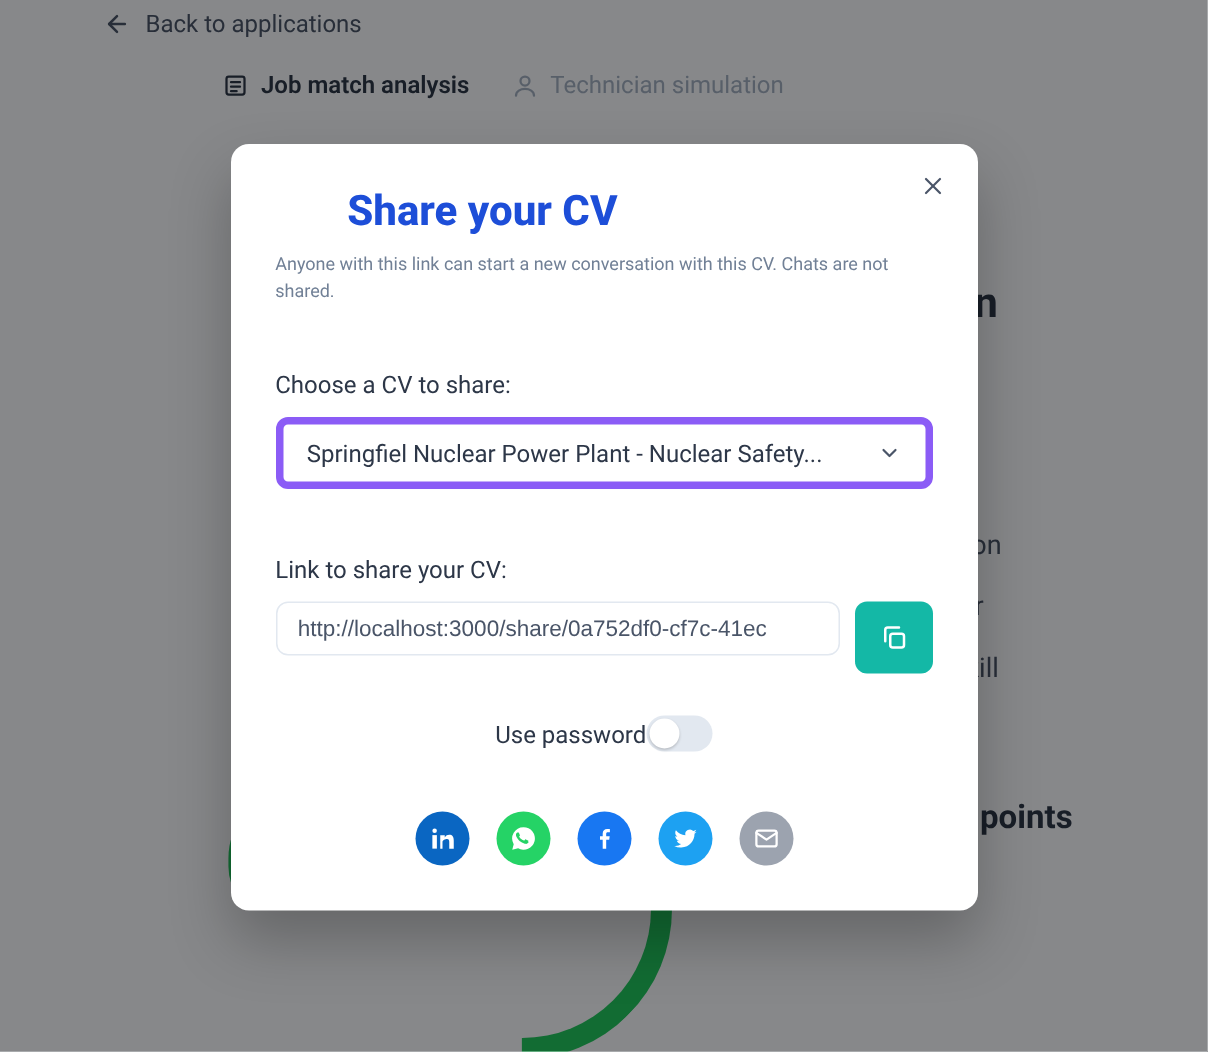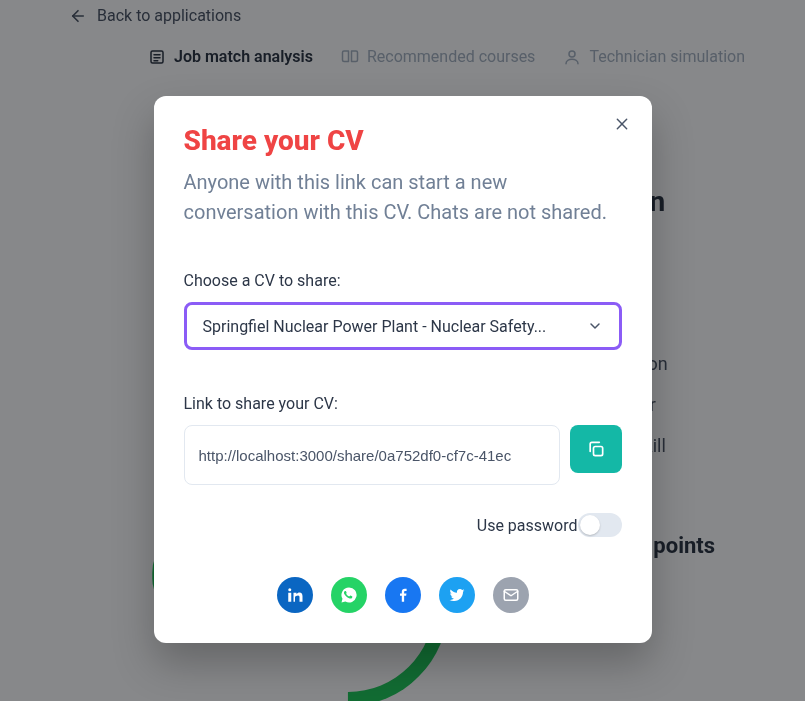--- a/index.html
+++ b/index.html
@@ -21,29 +21,29 @@
   .score-wrap { position:absolute; left:148px; top:450px; }
   .score { font-size: 96px; font-weight: 800; color: #22c55e; }
   .arc { position:absolute; left:100px; top:-10px; width:200px; height:200px; border: 14px solid #22c55e; border-left-color: transparent; border-top-color: transparent; border-radius: 50%; transform: rotate(-45deg); }
 
   .neg-row { display:flex; align-items:center; gap:10px; padding: 36px 0 0 380px; font-size:22px; font-weight:700; }
   .neg-arrow { color:#ef4444; font-size:22px; }
 
   
   .overlay { position:absolute; inset:0; background: rgba(0,0,0,0.45); display:flex; align-items:flex-start; justify-content:center; }
   .modal { width: 498px; background: #fff; border-radius: 12px; margin-top: 96px; padding: 28px 30px 30px 30px; position: relative; box-shadow: 0 20px 40px rgba(0,0,0,0.25); }
-  .modal h2 { font-size: 28px; font-weight: 800; color: #ef4444; }
+  .modal h2 { font-size: 28px; font-weight: 800; color: #1d4ed8; margin-left: 48px; }
   .modal .close { position:absolute; top:16px; right:18px; width:24px; height:24px; display:flex; align-items:center; justify-content:center; color:#4a5568; cursor:pointer; }
-  .modal .sub { color: #718096; font-size: 20px; line-height: 1.5; margin-top: 10px; }
+  .modal .sub { color: #718096; font-size: 12px; line-height: 1.5; margin-top: 10px; }
   .label { font-size: 16px; color:#2d3748; margin-top: 44px; }
-  .select { margin-top: 12px; border:3px solid #8b5cf6; border-radius:8px; height:48px; display:flex; align-items:center; justify-content:space-between; padding:16px 16px; font-size:16px; color:#2d3748; cursor:pointer; }
+  .select { margin-top: 12px; border:5px solid #8b5cf6; border-radius:8px; height:48px; display:flex; align-items:center; justify-content:space-between; padding:16px 16px; font-size:16px; color:#2d3748; cursor:pointer; }
   .link-row { display:flex; gap:10px; margin-top:12px; }
-  .link-input { flex:1; border:1px solid #e2e8f0; border-radius:8px; height:60px; padding:4px 14px; font-size:15px; color:#4a5568; outline:none; }
+  .link-input { flex:1; border:1px solid #e2e8f0; border-radius:8px; height:36px; padding:4px 14px; font-size:15px; color:#4a5568; outline:none; }
   .copy-btn { width:52px; height:48px; border-radius:8px; background:#14b8a6; display:flex; align-items:center; justify-content:center; cursor:pointer; }
-  .pw-row { display:flex; align-items:center; justify-content:flex-end; margin-top:28px; }
+  .pw-row { display:flex; align-items:center; justify-content:center; margin-top:28px; }
   .toggle { width:44px; height:24px; background:#e2e8f0; border-radius:999px; position:relative; cursor:pointer; }
   .toggle .knob { position:absolute; left:2px; top:2px; width:20px; height:20px; background:#fff; border-radius:50%; box-shadow:0 1px 2px rgba(0,0,0,0.2); }
   .social-row { display:flex; gap:18px; justify-content:center; margin-top:40px; }
   .social { width:36px; height:36px; border-radius:50%; display:flex; align-items:center; justify-content:center; cursor:pointer; }
   .s-linkedin { background:#0a66c2; }
   .s-whatsapp { background:#25d366; }
   .s-facebook { background:#1877f2; }
   .s-twitter  { background:#1da1f2; }
   .s-email    { background:#9ca3af; }
 
@@ -71,29 +71,20 @@
             <line x1="8" y1="9" x2="16" y2="9"></line>
             <line x1="8" y1="13" x2="16" y2="13"></line>
             <line x1="8" y1="17" x2="13" y2="17"></line>
           </svg>
       </span>
       <span>Job match analysis</span>
     </div>
     <div class="tab">
       <span>
         <svg width="18" height="18" viewBox="0 0 24 24" fill="none" stroke="#a0aec0" stroke-width="2" stroke-linecap="round" stroke-linejoin="round">
-            <path d="M2 6a2 2 0 0 1 2-2h6v14H4a2 2 0 0 1-2-2V6z"></path>
-            <path d="M22 6a2 2 0 0 0-2-2h-6v14h6a2 2 0 0 0 2-2V6z"></path>
-          </svg>
-      </span>
-      <span>Recommended courses</span>
-    </div>
-    <div class="tab">
-      <span>
-        <svg width="18" height="18" viewBox="0 0 24 24" fill="none" stroke="#a0aec0" stroke-width="2" stroke-linecap="round" stroke-linejoin="round">
             <circle cx="12" cy="8" r="4"></circle>
             <path d="M4 21c0-4 4-6 8-6s8 2 8 6"></path>
           </svg>
       </span>
       <span>Technician simulation</span>
     </div>
   </div>
 
   <div class="content-area">
     <div class="job-post-line">

